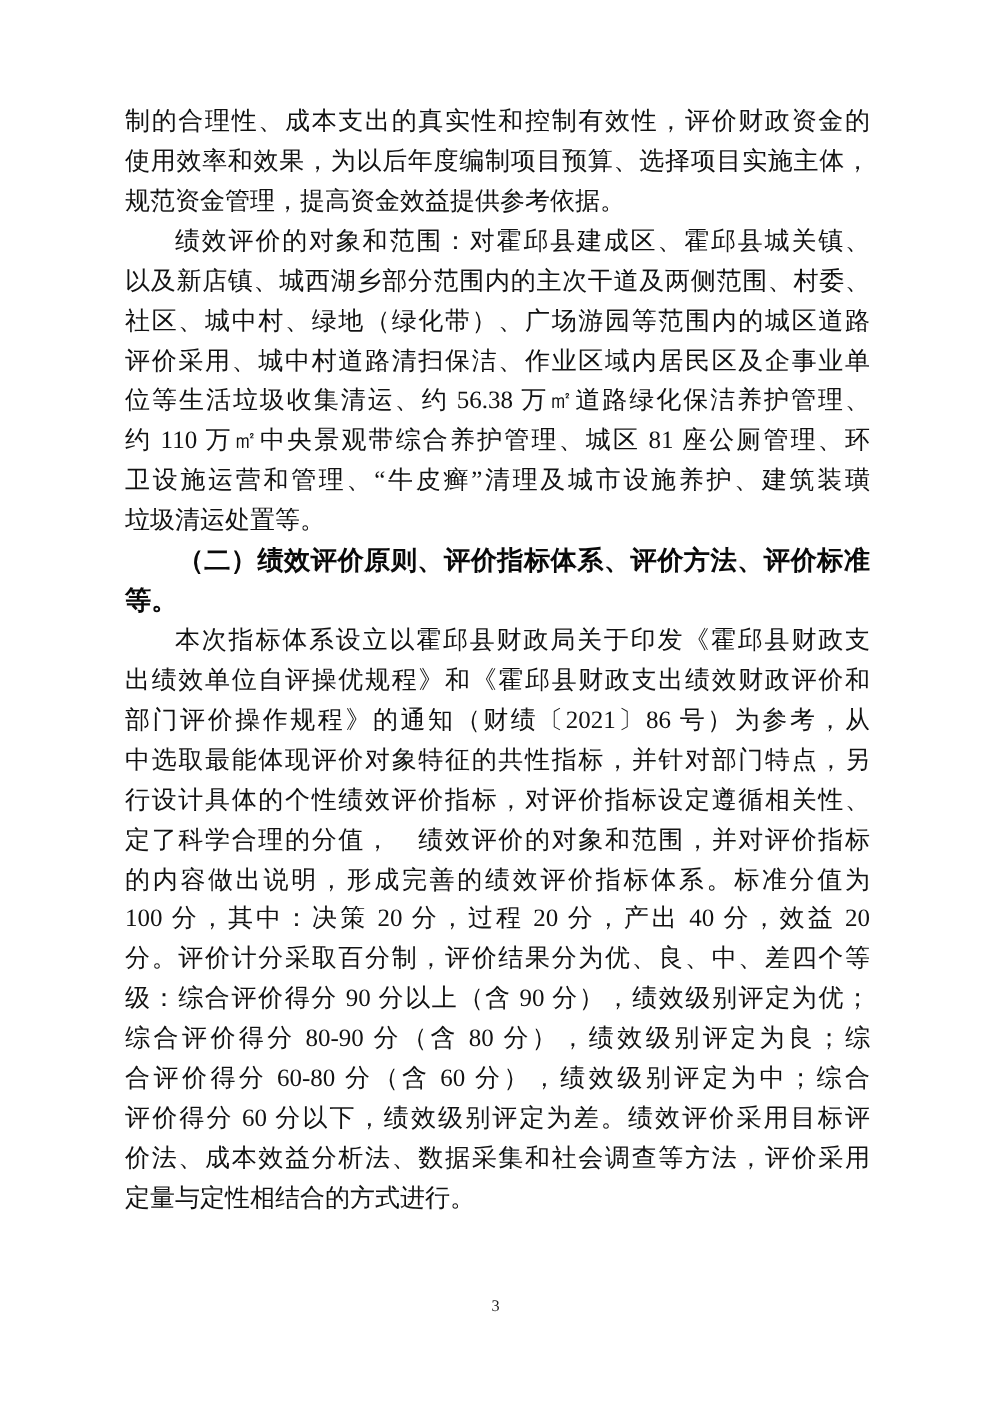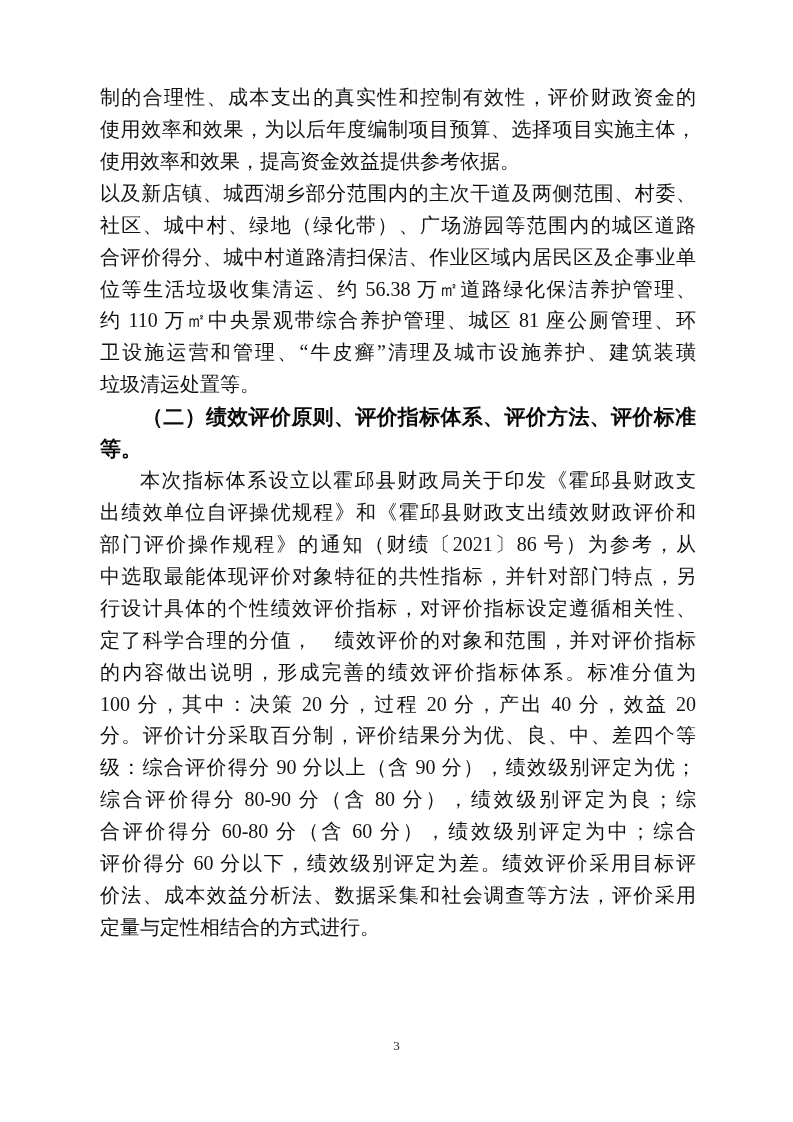--- a/index.html
+++ b/index.html
@@ -47,26 +47,27 @@
   }
 </style>
 </head>
 <body>
 
 <div class="sheet">
   <main class="content">
       <div class="block">
         <div class="line">制的合理性、成本支出的真实性和控制有效性，评价财政资金的</div>
         <div class="line">使用效率和效果，为以后年度编制项目预算、选择项目实施主体，</div>
-        <div class="line lastline">使用效率和效果，提高资金效益提供参考依据。</div>
+        <div class="line lastline">规范资金管理，提高资金效益提供参考依据。</div>
       </div>
       <div class="block">
+        <div class="line indent">绩效评价的对象和范围：对霍邱县建成区、霍邱县城关镇、</div>
         <div class="line">以及新店镇、城西湖乡部分范围内的主次干道及两侧范围、村委、</div>
         <div class="line">社区、城中村、绿地（绿化带）、广场游园等范围内的城区道路</div>
-        <div class="line">合评价得分、城中村道路清扫保洁、作业区域内居民区及企事业单</div>
+        <div class="line">评价采用、城中村道路清扫保洁、作业区域内居民区及企事业单</div>
         <div class="line">位等生活垃圾收集清运、约 56.38 万㎡道路绿化保洁养护管理、</div>
         <div class="line">约 110 万㎡中央景观带综合养护管理、城区 81 座公厕管理、环</div>
         <div class="line">卫设施运营和管理、“牛皮癣”清理及城市设施养护、建筑装璜</div>
         <div class="line lastline">垃圾清运处置等。</div>
       </div>
       <div class="block heading">
         <div class="line indent">（二）绩效评价原则、评价指标体系、评价方法、评价标准</div>
         <div class="line lastline">等。</div>
       </div>
       <div class="block">

